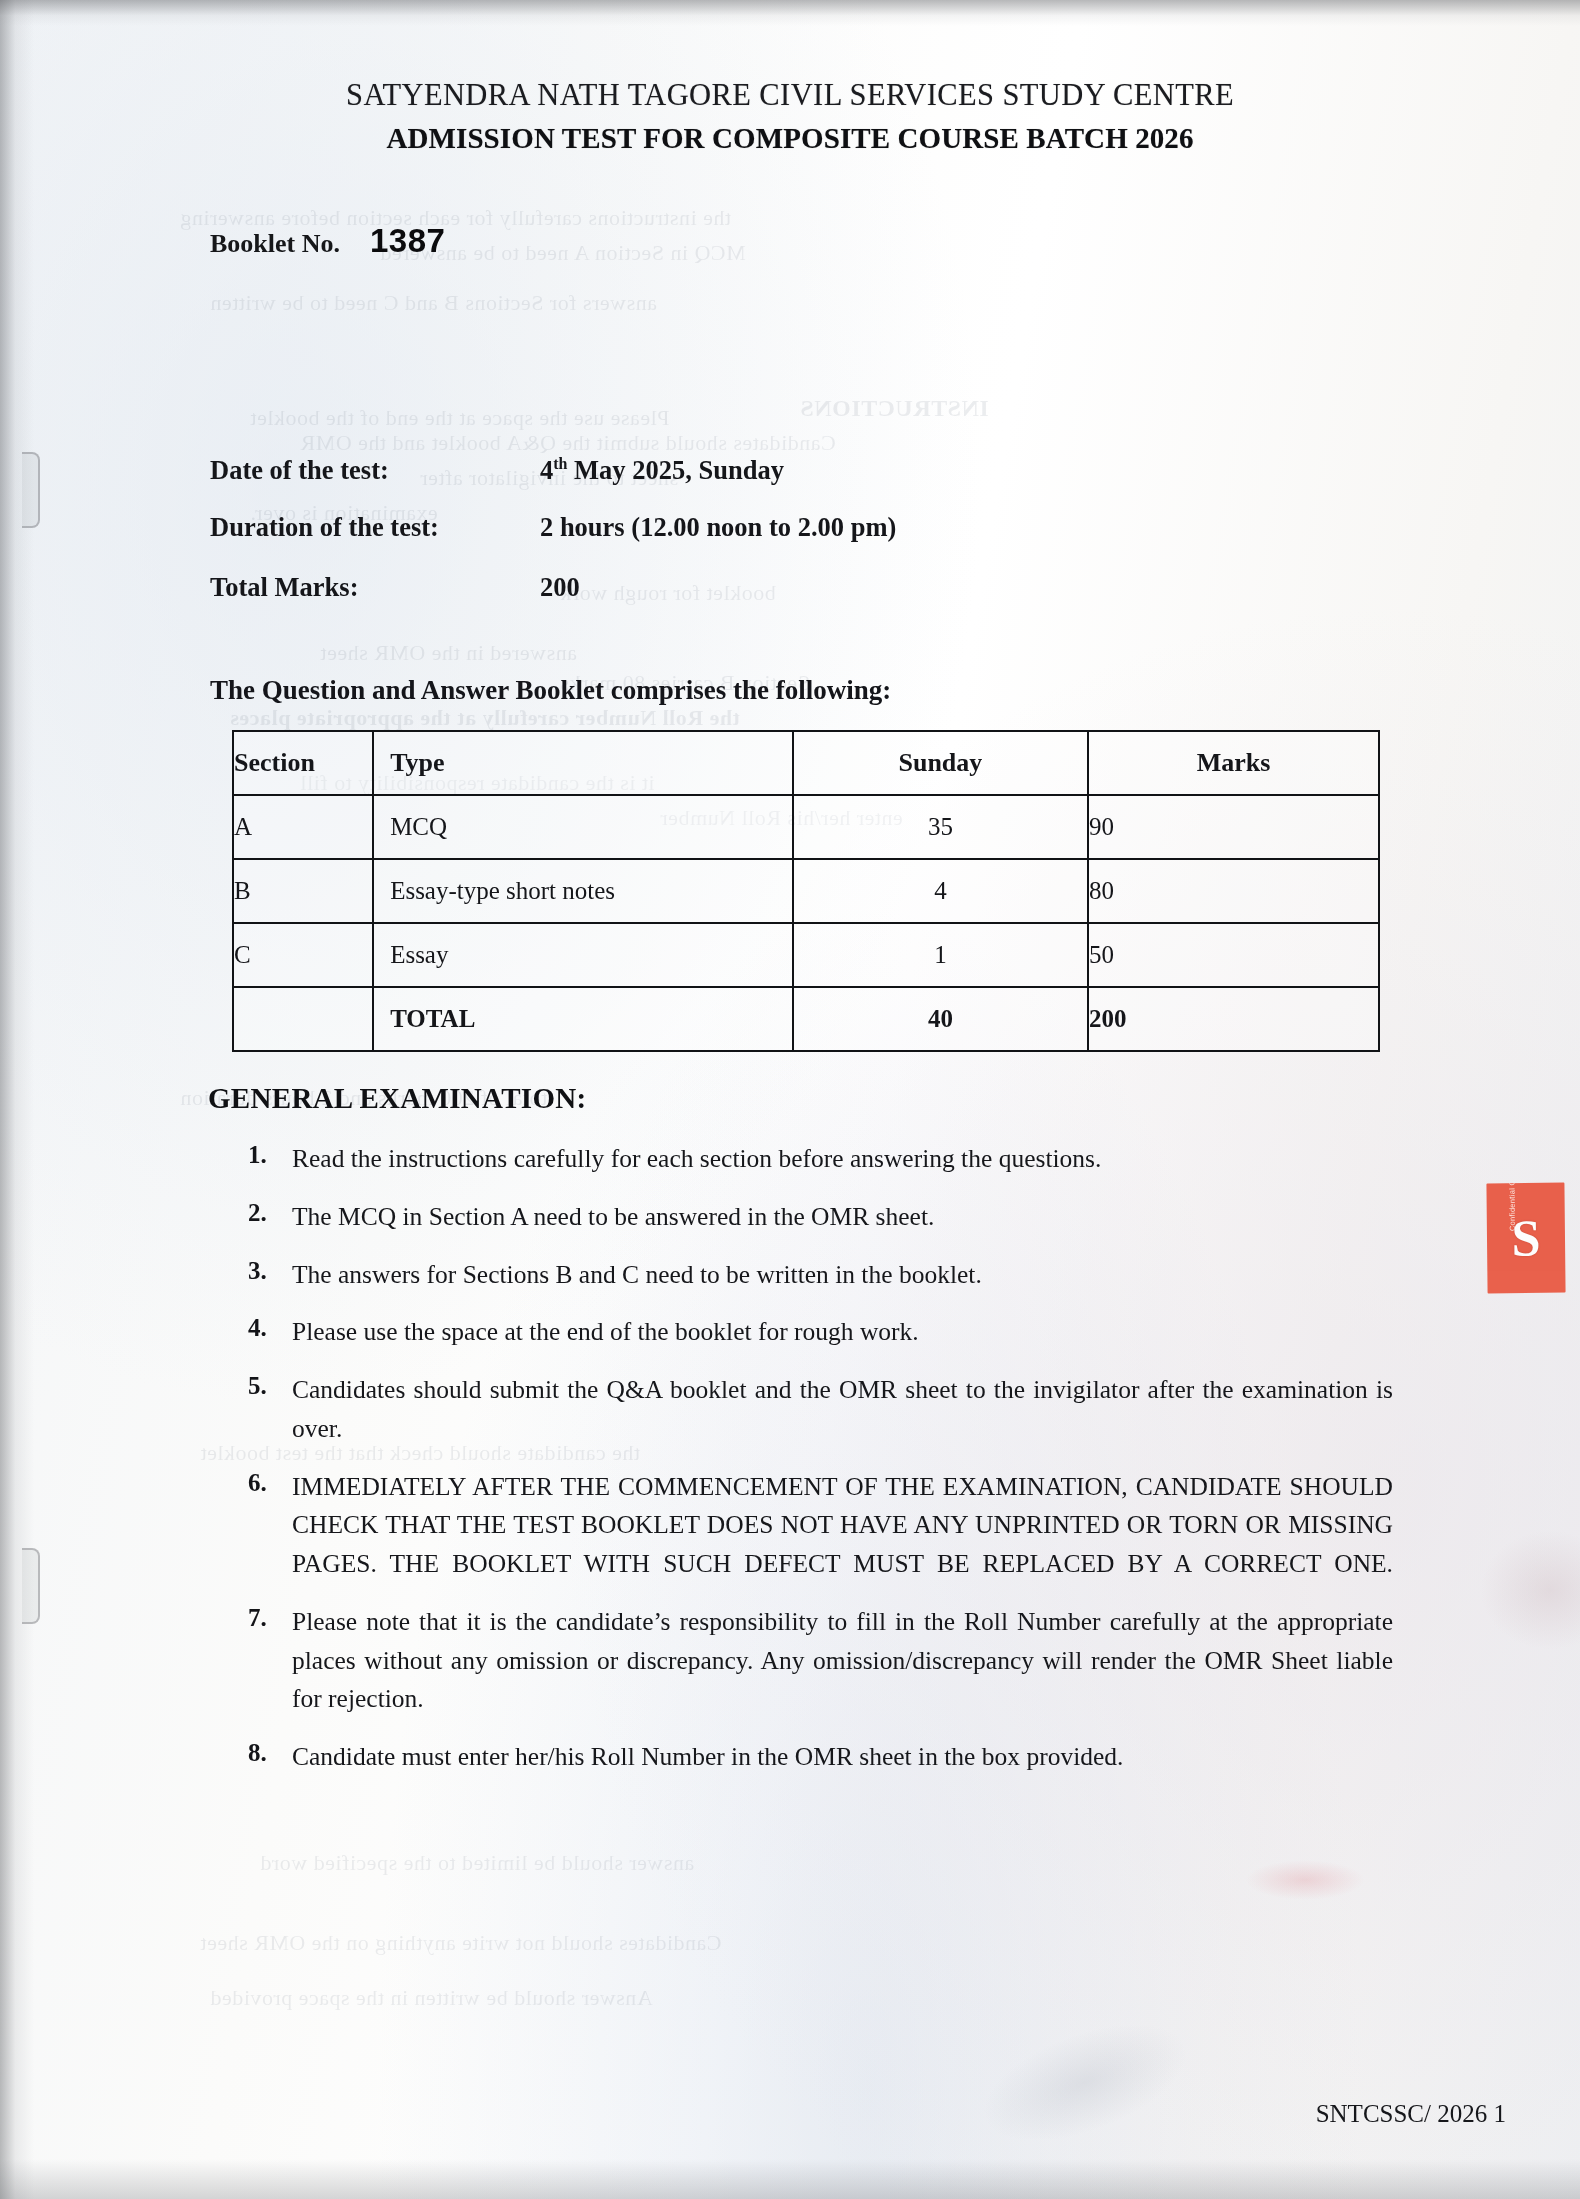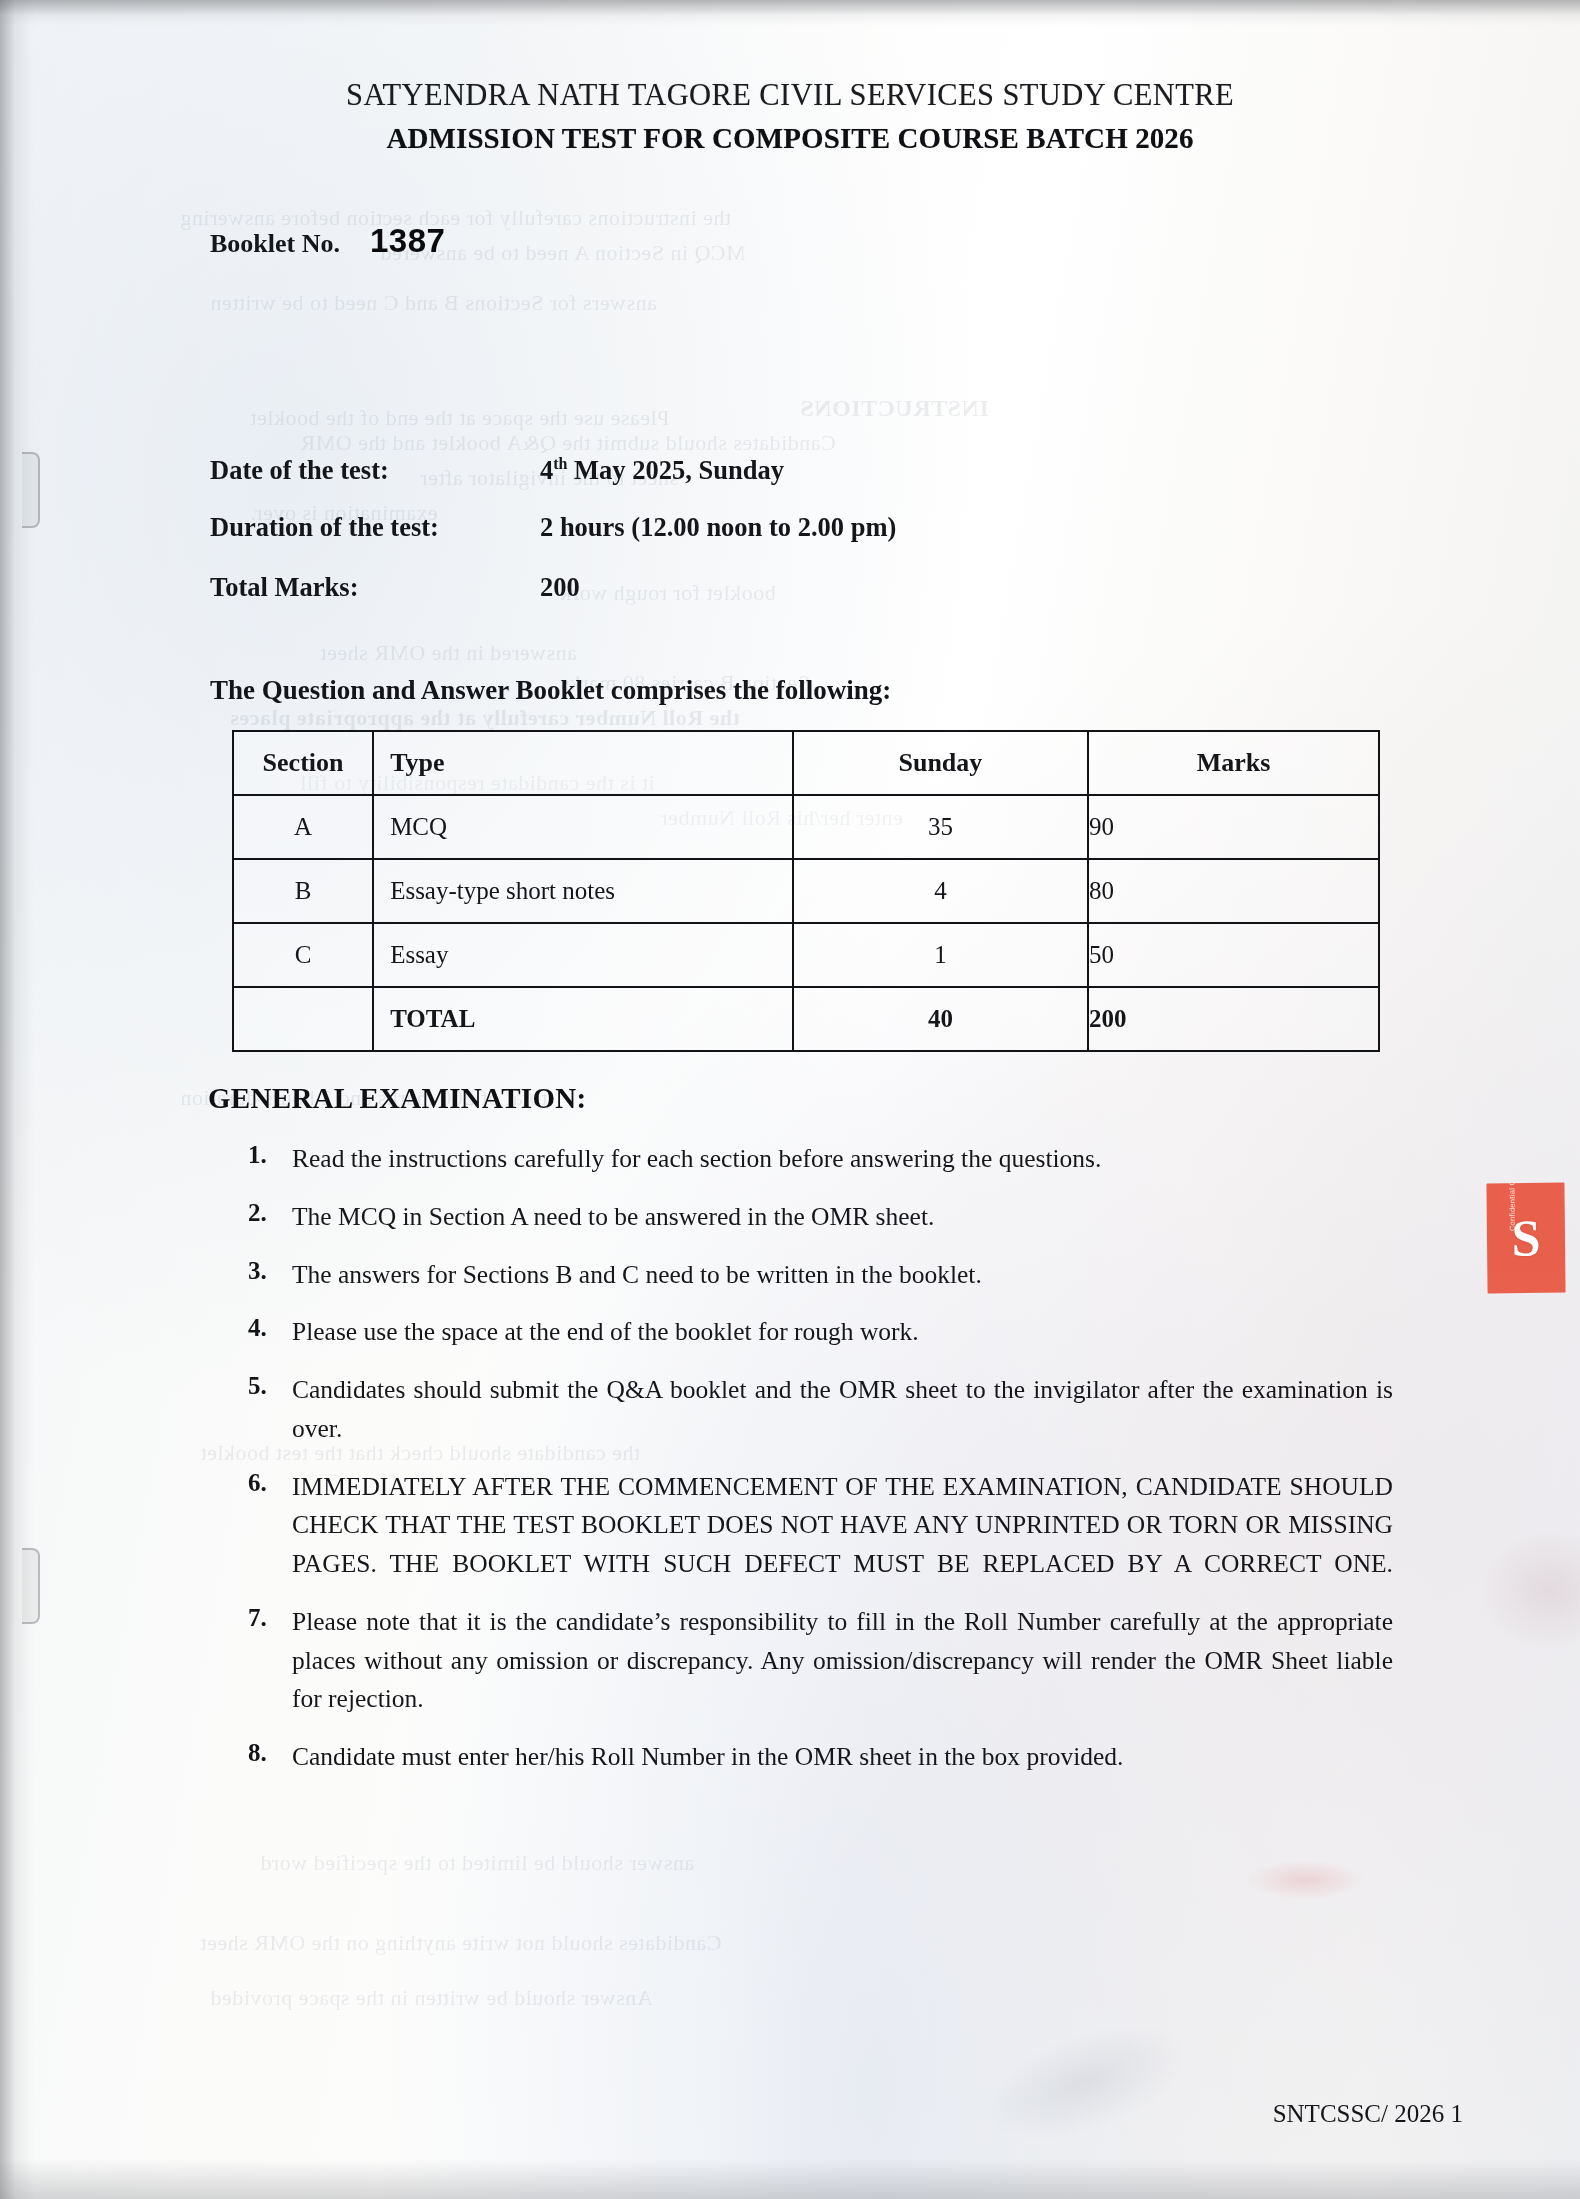--- a/index.html
+++ b/index.html
@@ -107,21 +107,21 @@
   }
   .sec-table td, .sec-table th {
     border: 2.2px solid #111316;
     font-size: 25px;
     padding: 0;
     height: 62px;
     color: #15161a;
     font-weight: normal;
   }
   .sec-table th { font-weight: bold; font-size: 26px; }
-  .col-section { width: 140px; text-align: center; }
+  .col-section { width: 140px; text-align: left; }
   .col-type { width: 412px; text-align: left; padding-left: 16px !important; }
   .col-number { width: 300px; text-align: center; }
   .col-marks { width: 296px; }
   .sec-table .th-type { text-align: left; padding-left: 16px !important; }
   .row-total td { font-weight: bold; }
 
   .gi-heading {
     position: absolute; left: 208px; top: 1082px;
     font-size: 29px; font-weight: bold; letter-spacing: 0.3px; color: #101114;
   }
@@ -132,21 +132,21 @@
     text-align: left; padding-top: 1px;
   }
   .ins-text {
     flex: 1 1 auto; font-size: 25.5px; line-height: 1.52; color: #16171b;
   }
   .ins-text.justified { text-align: justify; }
   .ins-text.spread { text-align: justify; text-align-last: justify; }
 
   .footer {
     position: absolute; left: 0; top: 2100px; width: 1580px;
-    text-align: right; padding-right: 117px; box-sizing: border-box;
+    text-align: right; padding-right: 74px; box-sizing: border-box;
     font-size: 25px; color: #16171b;
   }
 
   .stamp {
     position: absolute; left: 1487px; top: 1183px; width: 78px; height: 110px;
     background: #e8563f;
     opacity: 0.93;
     overflow: hidden;
     transform: rotate(-0.6deg);
     border-radius: 1px;

